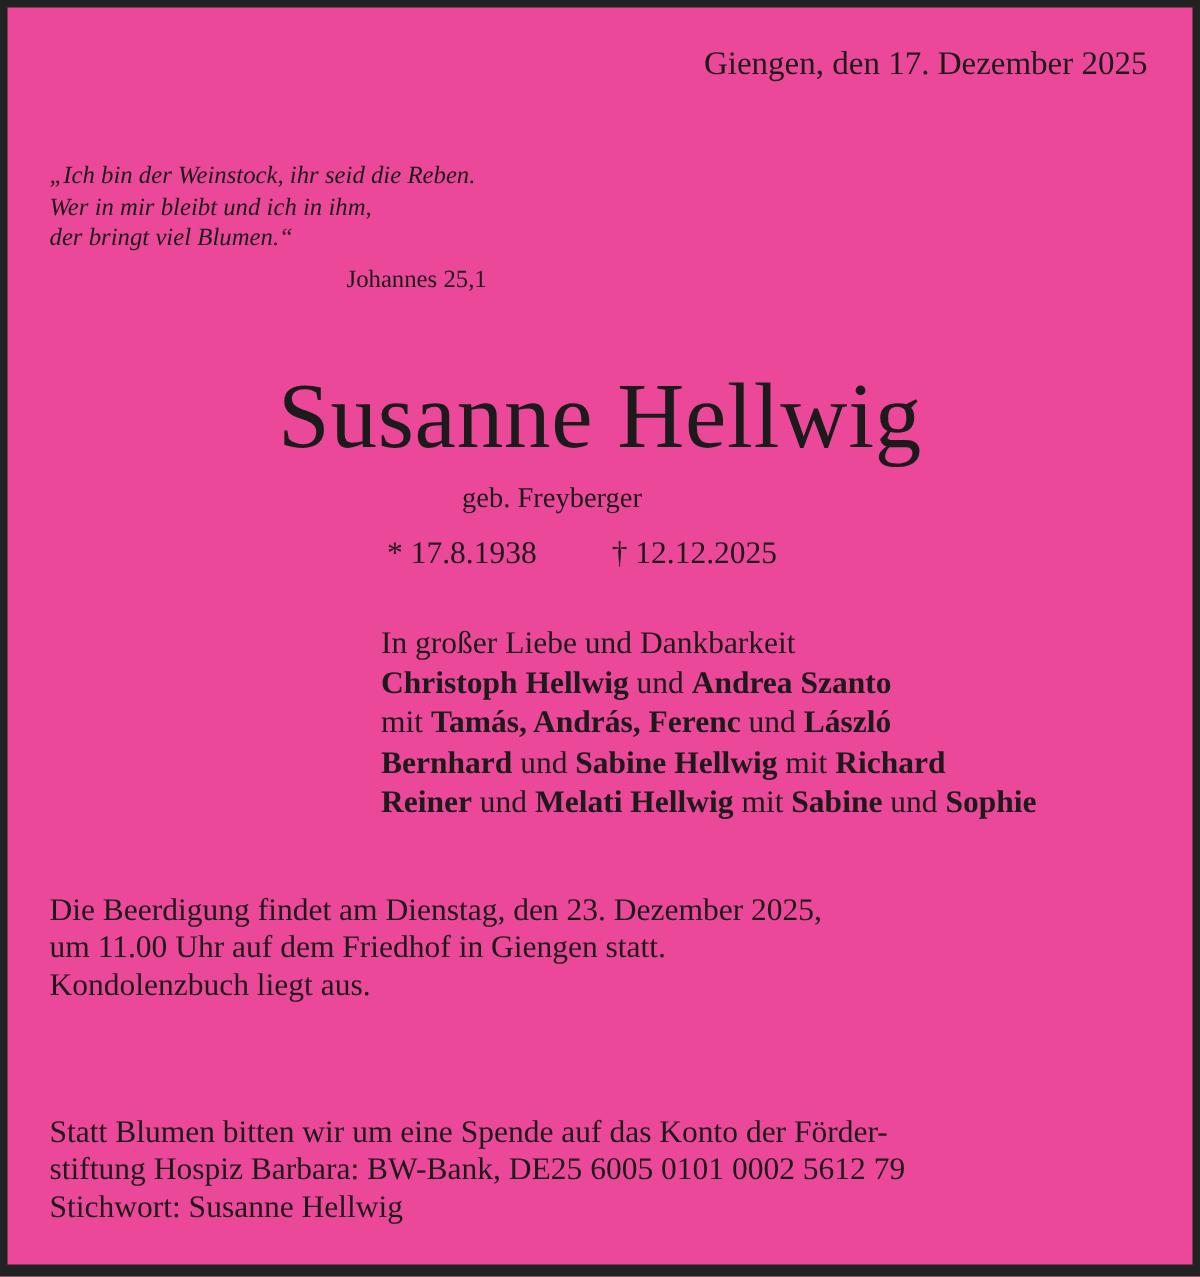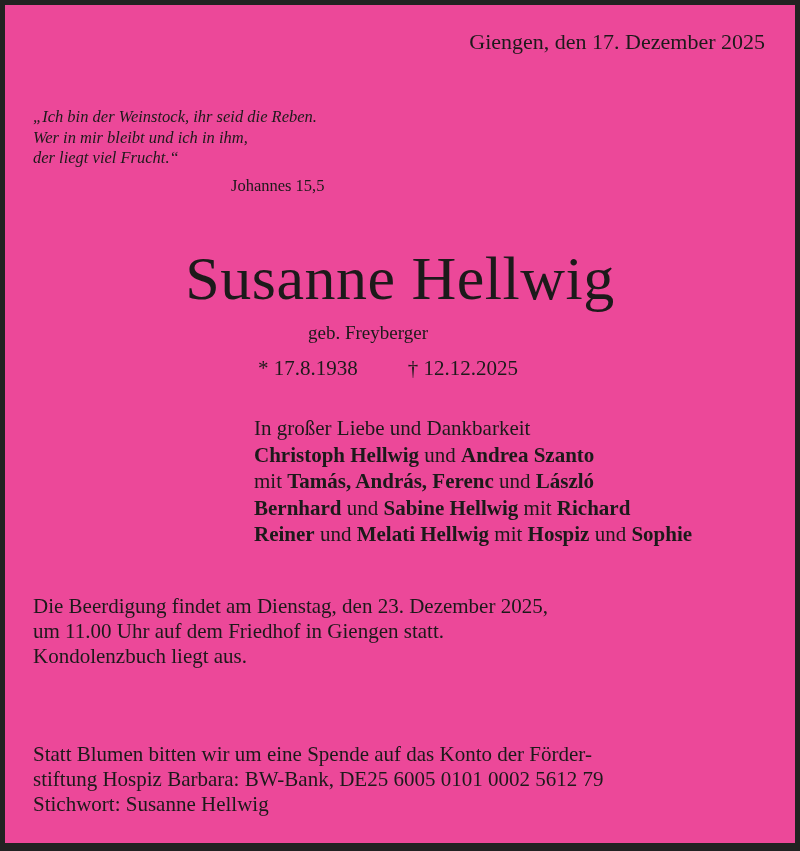--- a/index.html
+++ b/index.html
@@ -28,36 +28,36 @@
 </style>
 </head>
 <body>
 
 <div class="frame">
   <div class="abs place-date">Giengen, den 17. Dezember 2025</div>
 
   <div class="abs quote">
     <div>„Ich bin der Weinstock, ihr seid die Reben.</div>
     <div>Wer in mir bleibt und ich in ihm,</div>
-    <div>der liegt viel Frucht.“</div>
+    <div>der bringt viel Blumen.“</div>
   </div>
-  <div class="abs quote-ref">Johannes 15,5</div>
+  <div class="abs quote-ref">Johannes 25,1</div>
 
   <div class="abs name">Susanne Hellwig</div>
   <div class="abs maiden">geb. Freyberger</div>
   <div class="abs dates">
     <span>* 17.8.1938</span><span class="death">† 12.12.2025</span>
   </div>
 
   <div class="abs family">
     <div>In großer Liebe und Dankbarkeit</div>
     <div><b>Christoph Hellwig</b><span> und </span><b>Andrea Szanto</b></div>
     <div><span>mit </span><b>Tamás, András, Ferenc</b><span> und </span><b>László</b></div>
     <div><b>Bernhard</b><span> und </span><b>Sabine Hellwig</b><span> mit </span><b>Richard</b></div>
-    <div><b>Reiner</b><span> und </span><b>Melati Hellwig</b><span> mit </span><b>Hospiz</b><span> und </span><b>Sophie</b></div>
+    <div><b>Reiner</b><span> und </span><b>Melati Hellwig</b><span> mit </span><b>Sabine</b><span> und </span><b>Sophie</b></div>
   </div>
 
   <div class="abs funeral">
     <div>Die Beerdigung findet am Dienstag, den 23. Dezember 2025,</div>
     <div>um 11.00 Uhr auf dem Friedhof in Giengen statt.</div>
     <div>Kondolenzbuch liegt aus.</div>
   </div>
 
   <div class="abs donation">
     <div>Statt Blumen bitten wir um eine Spende auf das Konto der Förder-</div>

